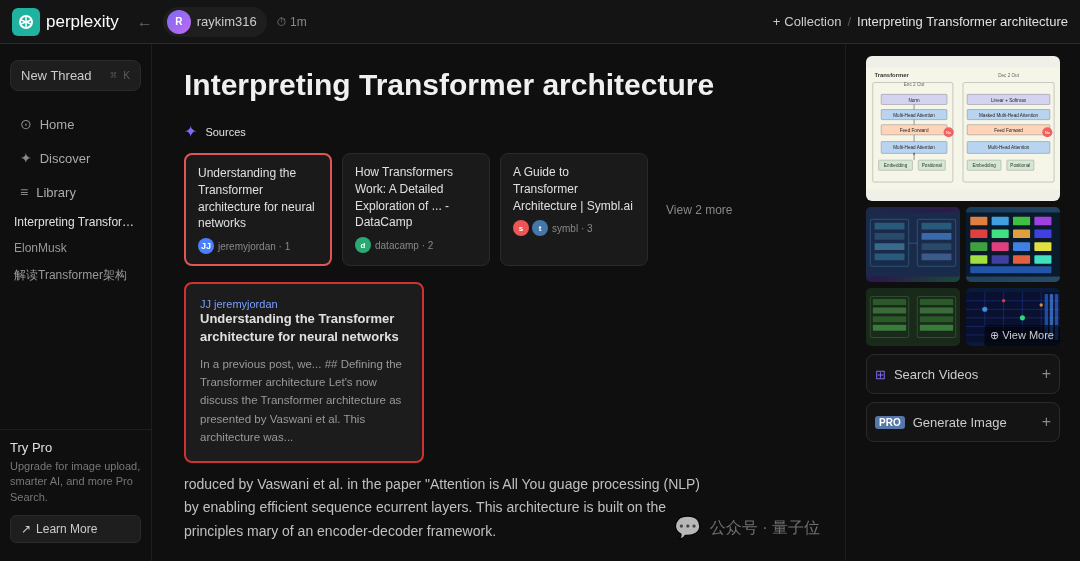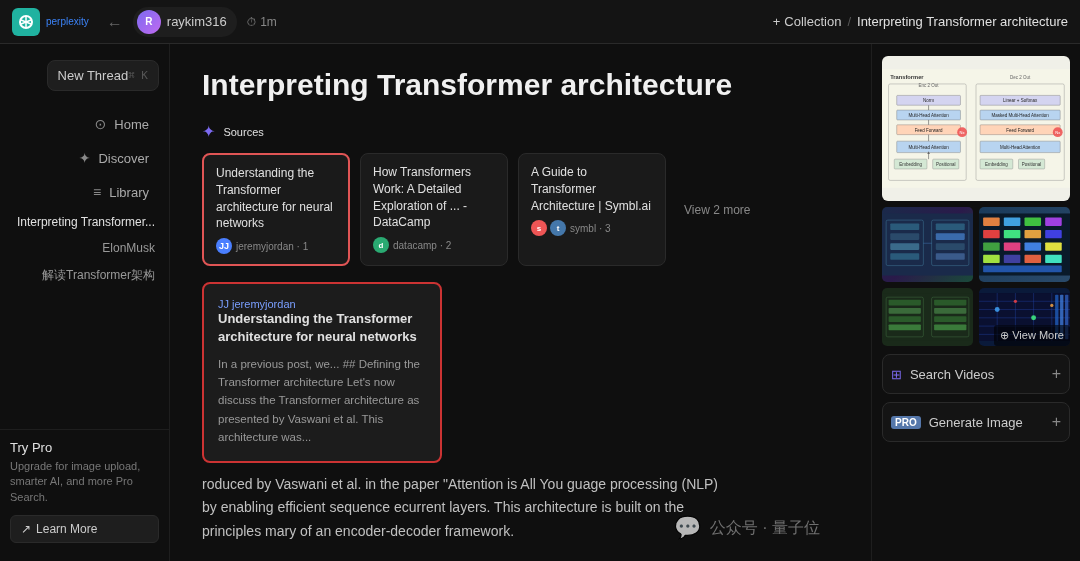--- a/index.html
+++ b/index.html
@@ -32,21 +32,21 @@
       gap: 6px;
       margin-right: 8px;
     }
     .logo-icon {
       width: 28px; height: 28px;
       background: #20b2a0;
       border-radius: 6px;
       display: flex; align-items: center; justify-content: center;
       color: white; font-weight: bold; font-size: 13px;
     }
-    .logo-text { color: #3b82f6; font-size: 10px; font-weight: 500; }
+    .logo-text { color: #ffffff; font-size: 17px; font-weight: 500; }
     .nav-arrow {
       color: #666; font-size: 16px; cursor: pointer;
     }
     .user-badge {
       display: flex; align-items: center; gap: 6px;
       background: #1e1e1e;
       border-radius: 20px;
       padding: 3px 10px 3px 4px;
       cursor: pointer;
     }
@@ -76,28 +76,27 @@
 
     
     .main-layout {
       display: flex;
       flex: 1;
       overflow: hidden;
     }
 
     
     .sidebar {
-      width: 170px;
+      width: 152px;
       background: #0f0f0f;
       border-right: 1px solid #1e1e1e;
       display: flex;
       flex-direction: column;
       flex-shrink: 0;
       padding: 8px 0;
-      align-items: flex-end;
     }
     .sidebar-new-thread {
       display: flex; align-items: center; justify-content: space-between;
       margin: 8px 10px 16px 10px;
       background: #1e1e1e;
       border: 1px solid #2a2a2a;
       border-radius: 8px;
       padding: 7px 10px;
       cursor: pointer;
       color: #ccc; font-size: 13px;
@@ -189,25 +188,25 @@
     .dot-dc { background: #2aaa72; color: white; }
 
     .view-more-link { color: #888; font-size: 12px; cursor: pointer; white-space: nowrap; display: flex; align-items: center; margin-left: 8px; }
 
     
     .content-body { max-width: 520px; }
     .content-intro { color: #c0c0c0; font-size: 14px; line-height: 1.7; margin-bottom: 18px; }
 
     
     .right-panel {
-      width: 209px;
+      width: 235px;
       flex-shrink: 0;
       background: #0f0f0f;
       border-left: 1px solid #1e1e1e;
-      padding: 12px 10px;
+      padding: 12px 20px;
       overflow-y: auto;
     }
     .right-panel::-webkit-scrollbar { width: 4px; }
     .right-panel::-webkit-scrollbar-thumb { background: #333; }
     .img-main {
       width: 100%;
       height: 145px;
       background: #1e1e1e;
       border-radius: 6px;
       overflow: hidden;

